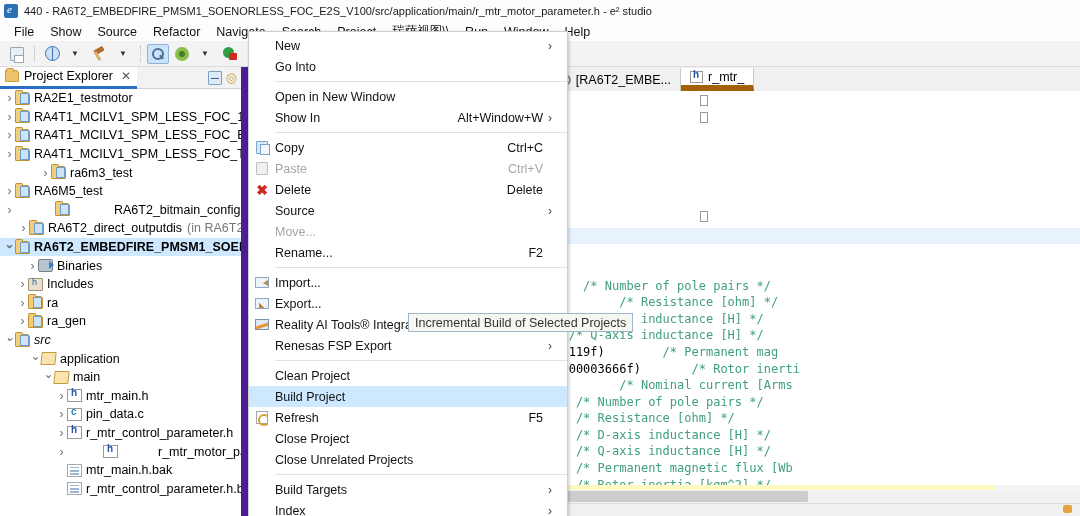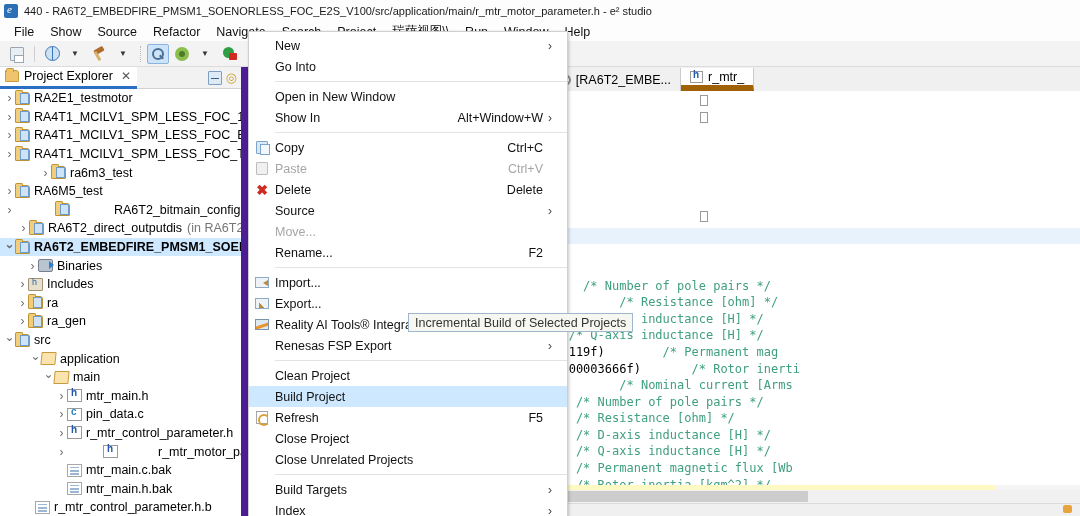--- a/index.html
+++ b/index.html
@@ -343,21 +343,21 @@
       <div class="trow" style="padding-left: 17px;">
         <span class="chev right"></span>
         <span class="ticon ic-proj"></span>
         <span>ra</span>
       </div>
       <div class="trow" style="padding-left: 17px;">
         <span class="chev right"></span>
         <span class="ticon ic-proj"></span>
         <span>ra_gen</span>
       </div>
-      <div class="trow" style="">
+      <div class="trow" style=" font-style: italic;">
         <span class="chev down"></span>
         <span class="ticon ic-proj"></span>
         <span>src</span>
       </div>
       <div class="trow" style="padding-left: 30px;">
         <span class="chev down"></span>
         <span class="ticon ic-foldopen"></span>
         <span>application</span>
       </div>
       <div class="trow" style="padding-left: 43px;">
@@ -381,28 +381,23 @@
         <span>r_mtr_control_parameter.h</span>
       </div>
       <div class="trow" style="padding-left: 56px; gap: 36px;">
         <span class="chev right"></span>
         <span class="ticon ic-h"></span>
         <span>r_mtr_motor_parameter.h</span>
       </div>
       <div class="trow" style="padding-left: 56px;">
         <span class="chev "></span>
         <span class="ticon ic-bak"></span>
-        <span>mtr_main.c.bak</span>
+        <span>mtr_main.h.bak</span>
       </div>
       <div class="trow" style="padding-left: 56px;">
-        <span class="chev "></span>
-        <span class="ticon ic-bak"></span>
-        <span>mtr_main.h.bak</span>
-      </div>
-      <div class="trow" style="padding-left: 24px;">
         <span class="chev "></span>
         <span class="ticon ic-bak"></span>
         <span>r_mtr_control_parameter.h.b</span>
       </div>
     </div>
 </div>
 
 <div id="editorArea">
   <div id="tabbar">
       <div class="etab">

